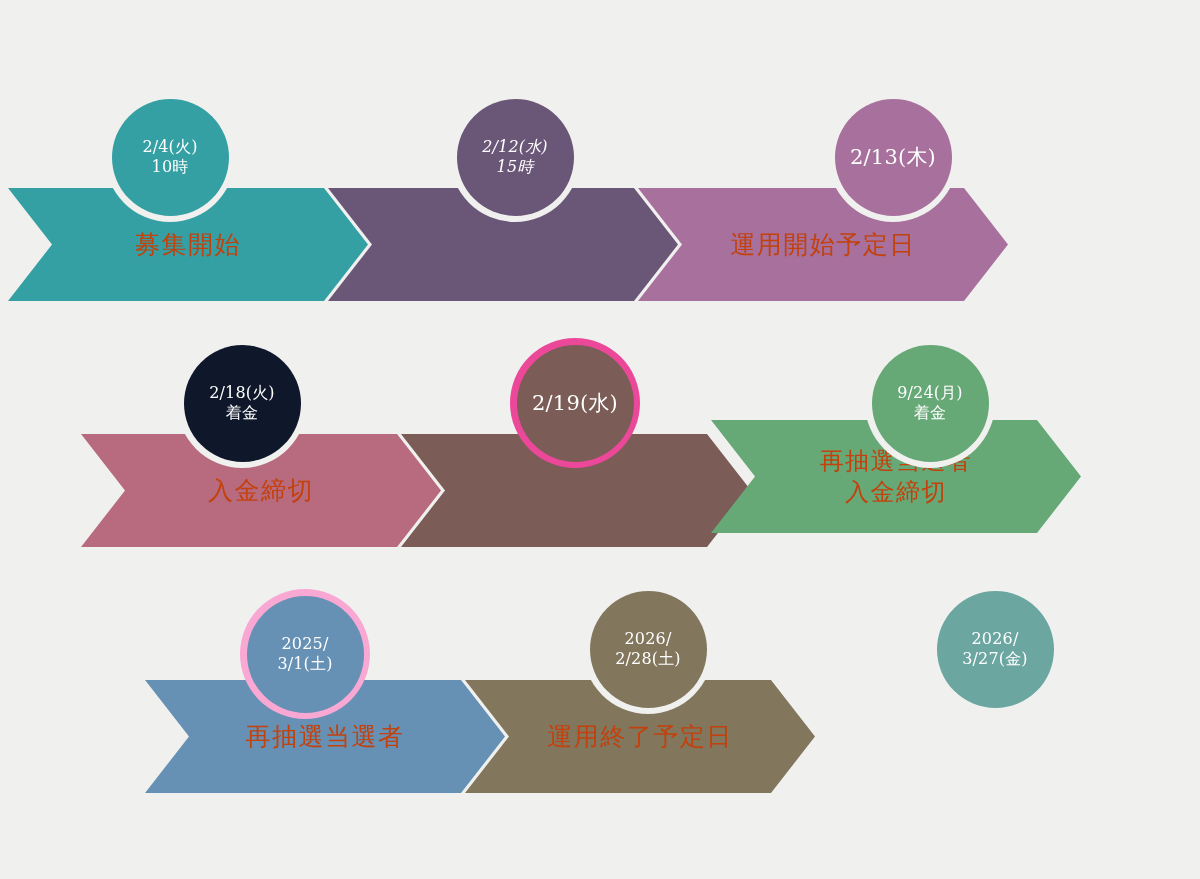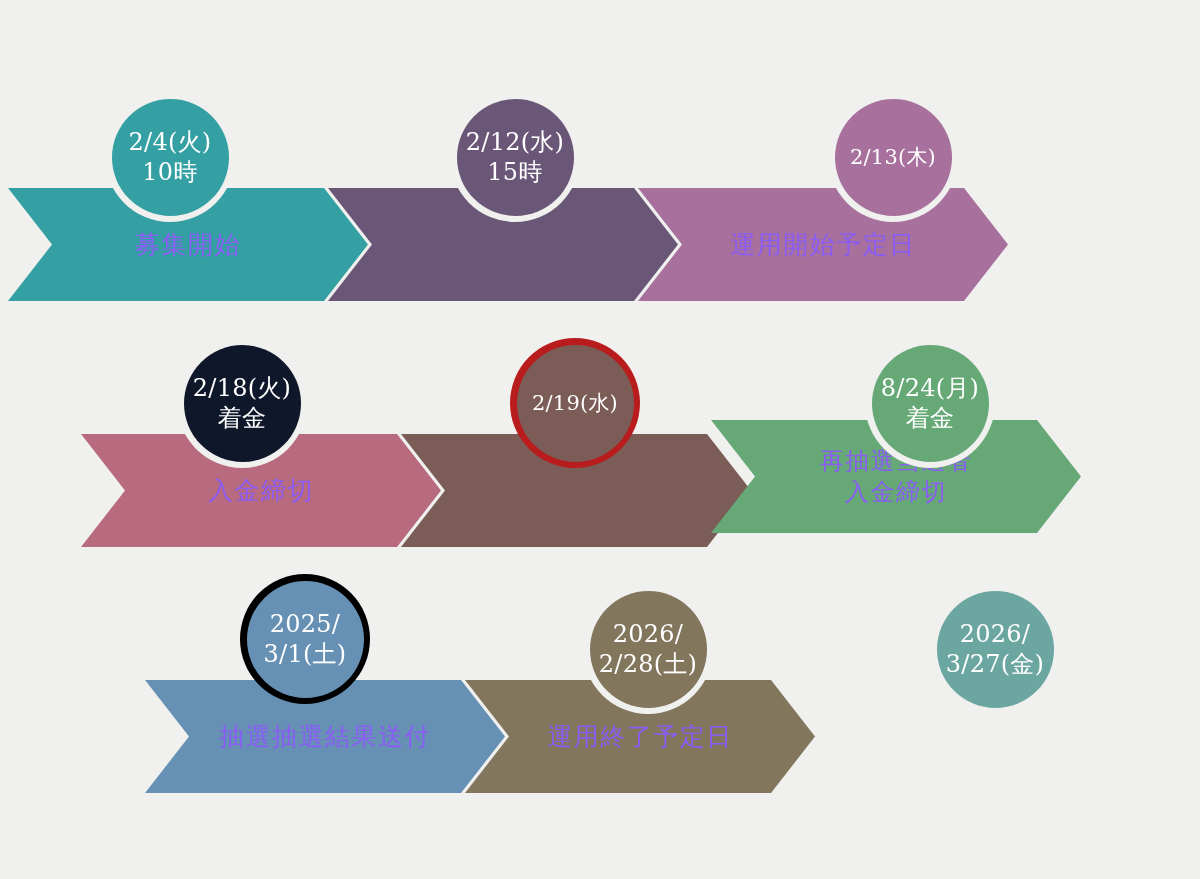--- a/index.html
+++ b/index.html
@@ -46,21 +46,21 @@
 
   .step-label {
     position: absolute;
     left: 44px;
     right: 44px;
     top: 0;
     height: 100%;
     display: flex;
     align-items: center;
     justify-content: center;
-    color: #8b5cf6;
+    color: #c2410c;
     font-size: 25px;
     line-height: 1.28;
     letter-spacing: 0.06em;
     text-align: center;
     white-space: pre-line;
     font-weight: 400;
     pointer-events: none;
   }
   .step-label.two-line { font-size: 24px; }
 
@@ -82,21 +82,21 @@
     display: flex;
     align-items: center;
     justify-content: center;
     color: #ffffff;
     font-size: 21px;
     line-height: 1.25;
     text-align: center;
     white-space: pre-line;
     letter-spacing: 0.01em;
   }
-  .bubble.small { font-size: 24px; }
+  .bubble.small { font-size: 16px; }
 </style>
 </head>
 <body style="background: rgb(240, 240, 239);">
 
 <div id="timeline">
     <div class="row" style="top: 75px;">
       <div class="step" style="left: 8px; top: 113px; width: 360px;">
         <div class="chev" style="background: rgb(53, 160, 163);"></div>
         <div class="step-label">募集開始</div>
       </div>
@@ -104,21 +104,21 @@
         <div class="chev" style="background: rgb(106, 86, 119);"></div>
       </div>
       <div class="step" style="left: 638px; top: 113px; width: 370px;">
         <div class="chev" style="background: rgb(168, 112, 156);"></div>
         <div class="step-label">運用開始予定日</div>
       </div>
       <div class="bubble-wrap" style="left: 105px; top: 17px; background: rgb(240, 240, 239);">
         <div class="bubble small" style="background: rgb(53, 160, 163);">2/4(火)
 10時</div>
       </div>
-      <div class="bubble-wrap" style="left: 450px; top: 17px; background: rgb(240, 240, 239);">
+      <div class="bubble-wrap" style="left: 450px; top: 17px; background: rgb(240, 240, 239); font-style: italic;">
         <div class="bubble small" style="background: rgb(106, 86, 119);">2/12(水)
 15時</div>
       </div>
       <div class="bubble-wrap" style="left: 828px; top: 17px; background: rgb(240, 240, 239);">
         <div class="bubble" style="background: rgb(168, 112, 156);">2/13(木)</div>
       </div>
     </div>
     <div class="row" style="top: 321px;">
       <div class="step" style="left: 81px; top: 113px; width: 360px;">
         <div class="chev" style="background: rgb(184, 106, 126);"></div>
@@ -129,38 +129,38 @@
       </div>
       <div class="step" style="left: 711px; top: 99px; width: 370px;">
         <div class="chev" style="background: rgb(102, 169, 119);"></div>
         <div class="step-label two-line">再抽選当選者
 入金締切</div>
       </div>
       <div class="bubble-wrap" style="left: 177px; top: 17px; background: rgb(240, 240, 239);">
         <div class="bubble small" style="background: #0f172a;">2/18(火)
 着金</div>
       </div>
-      <div class="bubble-wrap" style="left: 510px; top: 17px; background: #b91c1c;">
+      <div class="bubble-wrap" style="left: 510px; top: 17px; background: #ec4899;">
         <div class="bubble" style="background: rgb(123, 92, 87);">2/19(水)</div>
       </div>
       <div class="bubble-wrap" style="left: 865px; top: 17px; background: rgb(240, 240, 239);">
-        <div class="bubble small" style="background: rgb(102, 169, 119);">8/24(月)
+        <div class="bubble small" style="background: rgb(102, 169, 119);">9/24(月)
 着金</div>
       </div>
     </div>
     <div class="row" style="top: 567px;">
       <div class="step" style="left: 145px; top: 113px; width: 360px;">
         <div class="chev" style="background: rgb(102, 145, 180);"></div>
-        <div class="step-label">抽選抽選結果送付</div>
+        <div class="step-label">再抽選当選者</div>
       </div>
       <div class="step" style="left: 465px; top: 113px; width: 350px;">
         <div class="chev" style="background: rgb(130, 118, 93);"></div>
         <div class="step-label">運用終了予定日</div>
       </div>
-      <div class="bubble-wrap" style="left: 240px; top: 7px; background: #000000;">
+      <div class="bubble-wrap" style="left: 240px; top: 22px; background: #f9a8d4;">
         <div class="bubble small" style="background: rgb(102, 145, 180);">2025/
 3/1(土)</div>
       </div>
       <div class="bubble-wrap" style="left: 583px; top: 17px; background: rgb(240, 240, 239);">
         <div class="bubble small" style="background: rgb(130, 118, 93);">2026/
 2/28(土)</div>
       </div>
       <div class="bubble-wrap" style="left: 930px; top: 17px; background: rgb(240, 240, 239);">
         <div class="bubble small" style="background: rgb(107, 166, 161);">2026/
 3/27(金)</div>

